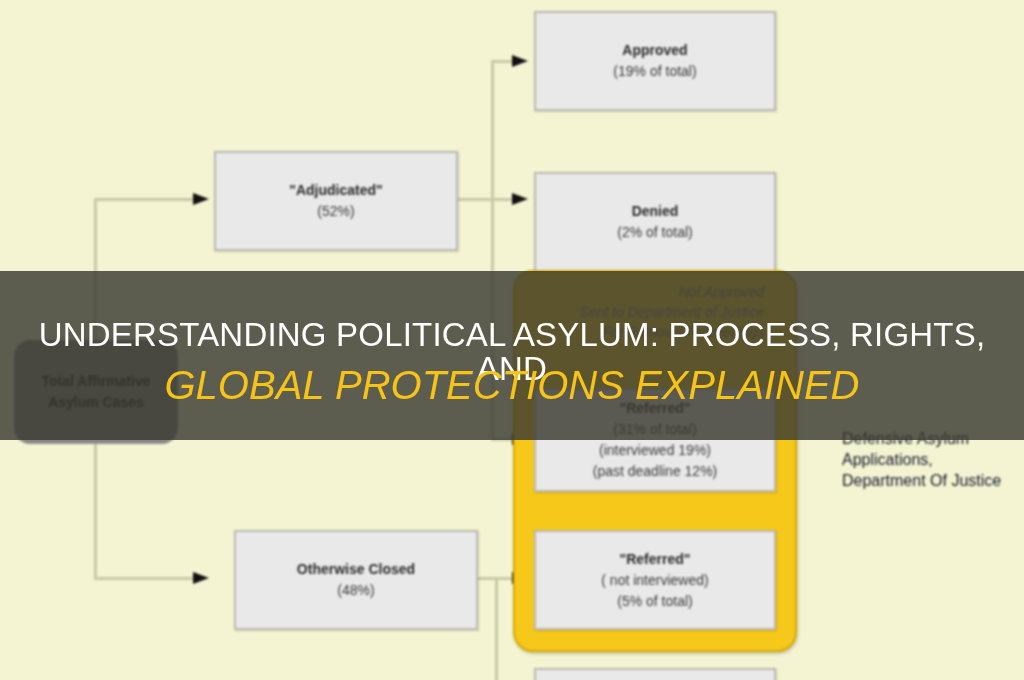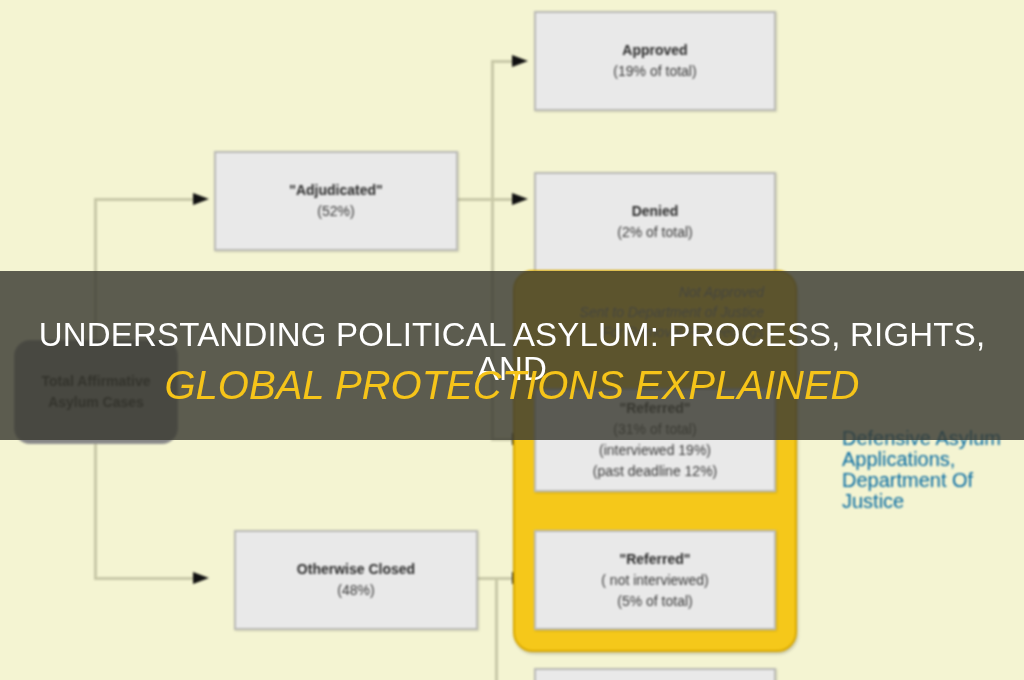--- a/index.html
+++ b/index.html
@@ -34,21 +34,21 @@
       box-shadow: 1px 2px 3px rgba(0,0,0,0.2);
     }
     .ylabel {
       position: absolute; left: 520px; top: 282px; width: 244px; text-align: right;
       font-style: italic; font-size: 14px; line-height: 20px; color: #737373;
     }
     .big-arrow {
       position: absolute; left: 790px; top: 420px; width: 0; height: 0;
     }
     .defensive {
-      position: absolute; left: 842px; top: 428px; font-size: 20px; line-height: 21px; color: #0369a1;
+      position: absolute; left: 842px; top: 428px; font-size: 16px; line-height: 21px; color: #0f172a;
     }
     .banner {
       position: absolute; left: 0; top: 271px; width: 1024px; height: 169px;
       background: rgba(58, 58, 50, 0.82);
     }
     .title1 {
       position: absolute; left: 0; top: 318px; width: 1024px; text-align: center;
       color: #ffffff; font-size: 33px; letter-spacing: 0.2px; line-height: 34px;
     }
     .title2 {

